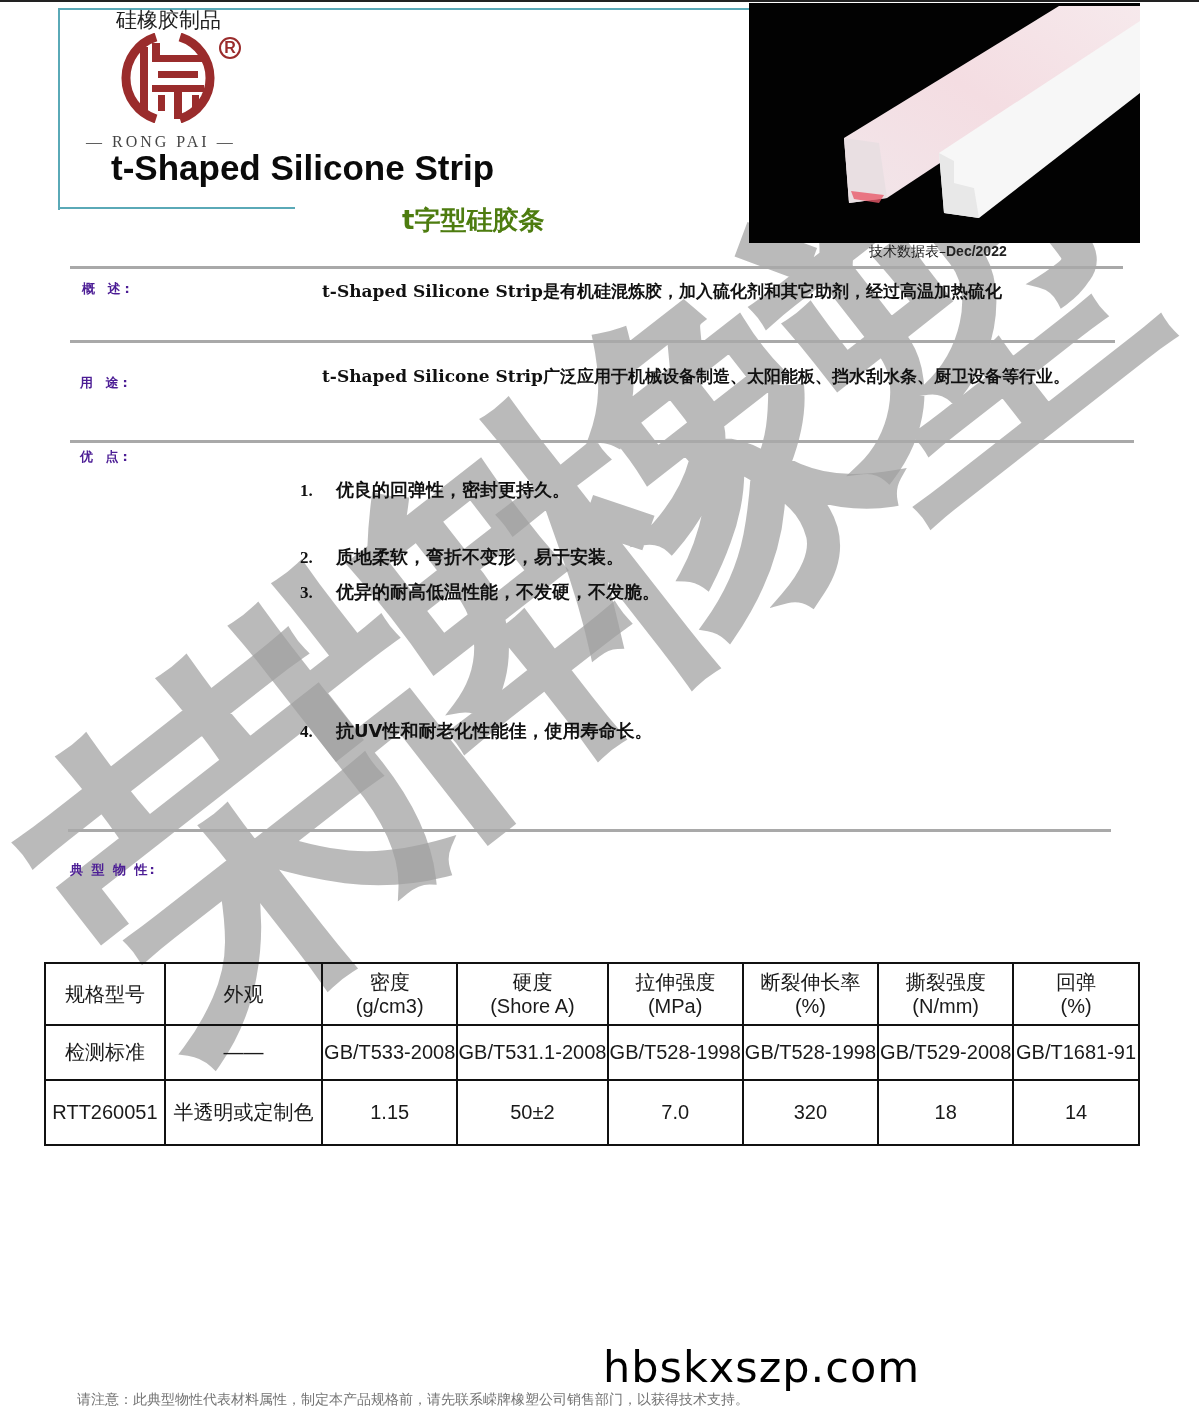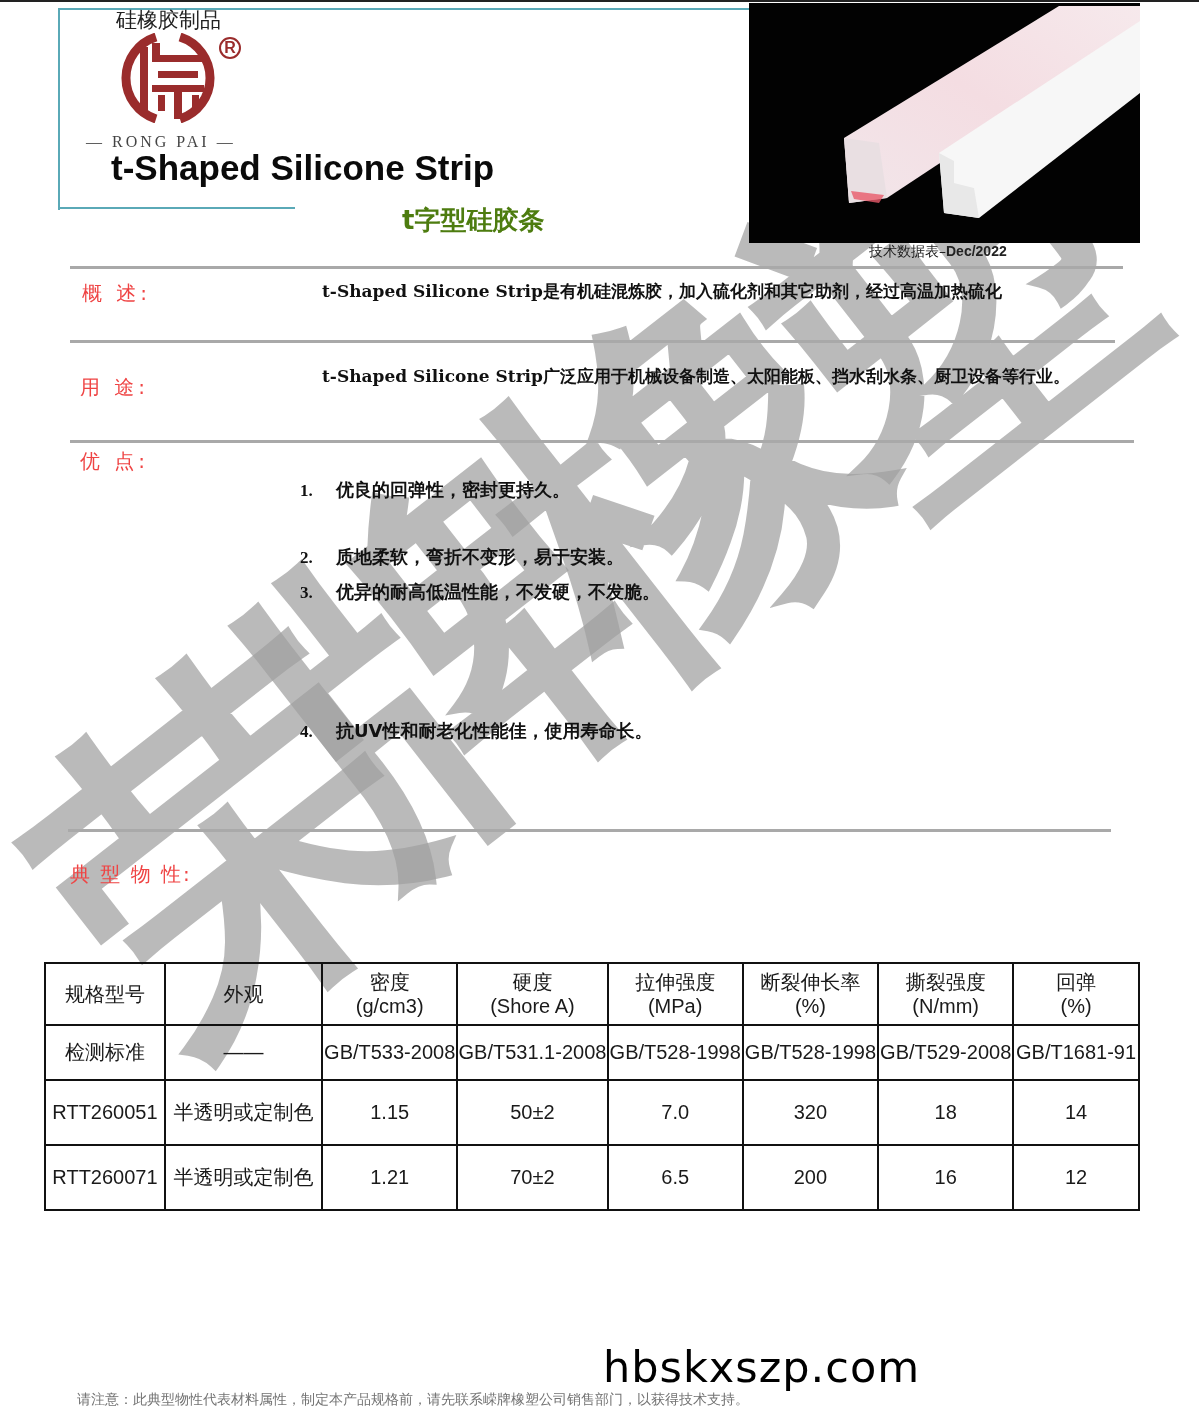--- a/index.html
+++ b/index.html
@@ -21,21 +21,21 @@
   .rong-pai { position: absolute; left: 86px; top: 133px; font-size: 16px; letter-spacing: 3px; color: #444; font-family: "Liberation Serif", serif; }
   .title-en { position: absolute; left: 111px; top: 148px; font-size: 35px; font-weight: bold; font-family: "Liberation Sans", sans-serif; color: #0a0a0a; }
   .title-zh { position: absolute; left: 402px; top: 203px; font-size: 26px; font-weight: bold; font-family: "DejaVu Sans", sans-serif; color: #4d7c0f; }
 
   .product-photo { position: absolute; left: 749px; top: 3px; width: 391px; height: 240px; background: #020202; overflow: hidden; }
   .datasheet-date { position: absolute; left: 869px; top: 243px; font-size: 14px; color: #222; font-family: "DejaVu Sans", sans-serif; }
   .datasheet-date b { font-family: "Liberation Sans", sans-serif; }
 
   .hr { position: absolute; height: 3px; background: #a9a9a9; }
 
-  .section-label { position: absolute; font-size: 20px; font-weight: normal; letter-spacing: 4px; color: #ef4444; }
+  .section-label { position: absolute; font-size: 13px; font-weight: bold; letter-spacing: 4px; color: #4c1d95; }
   .section-text { position: absolute; font-size: 17px; font-weight: bold; line-height: 20px; color: #111; font-family: "DejaVu Serif", serif; }
 
   .adv-item { position: absolute; left: 300px; font-size: 18px; font-weight: bold; color: #111; }
   .adv-num { display: inline-block; width: 36px; font-family: "Liberation Serif", serif; font-size: 17px; }
 
   table.props {
     position: absolute; left: 44px; top: 962px; border-collapse: collapse; width: 1096px;
     font-family: "Liberation Sans", sans-serif; font-size: 20px; color: #1a1a1a;
   }
   table.props td, table.props th { border: 2px solid #111; text-align: center; padding: 0; font-weight: normal; }
@@ -181,27 +181,17 @@
   <tr class="row">
     <td>RTT260051</td>
     <td>半透明或定制色</td>
     <td>1.15</td>
     <td>50±2</td>
     <td>7.0</td>
     <td>320</td>
     <td>18</td>
     <td>14</td>
   </tr>
-  <tr class="row">
-    <td>RTT260071</td>
-    <td>半透明或定制色</td>
-    <td>1.21</td>
-    <td>70±2</td>
-    <td>6.5</td>
-    <td>200</td>
-    <td>16</td>
-    <td>12</td>
-  </tr>
 </tbody>
   </table>
 
 <div class="footer-note">请注意：此典型物性代表材料属性，制定本产品规格前，请先联系嵘牌橡塑公司销售部门，以获得技术支持。</div>
 <div class="site-url">hbskxszp.com</div>
 
 </body></html>

